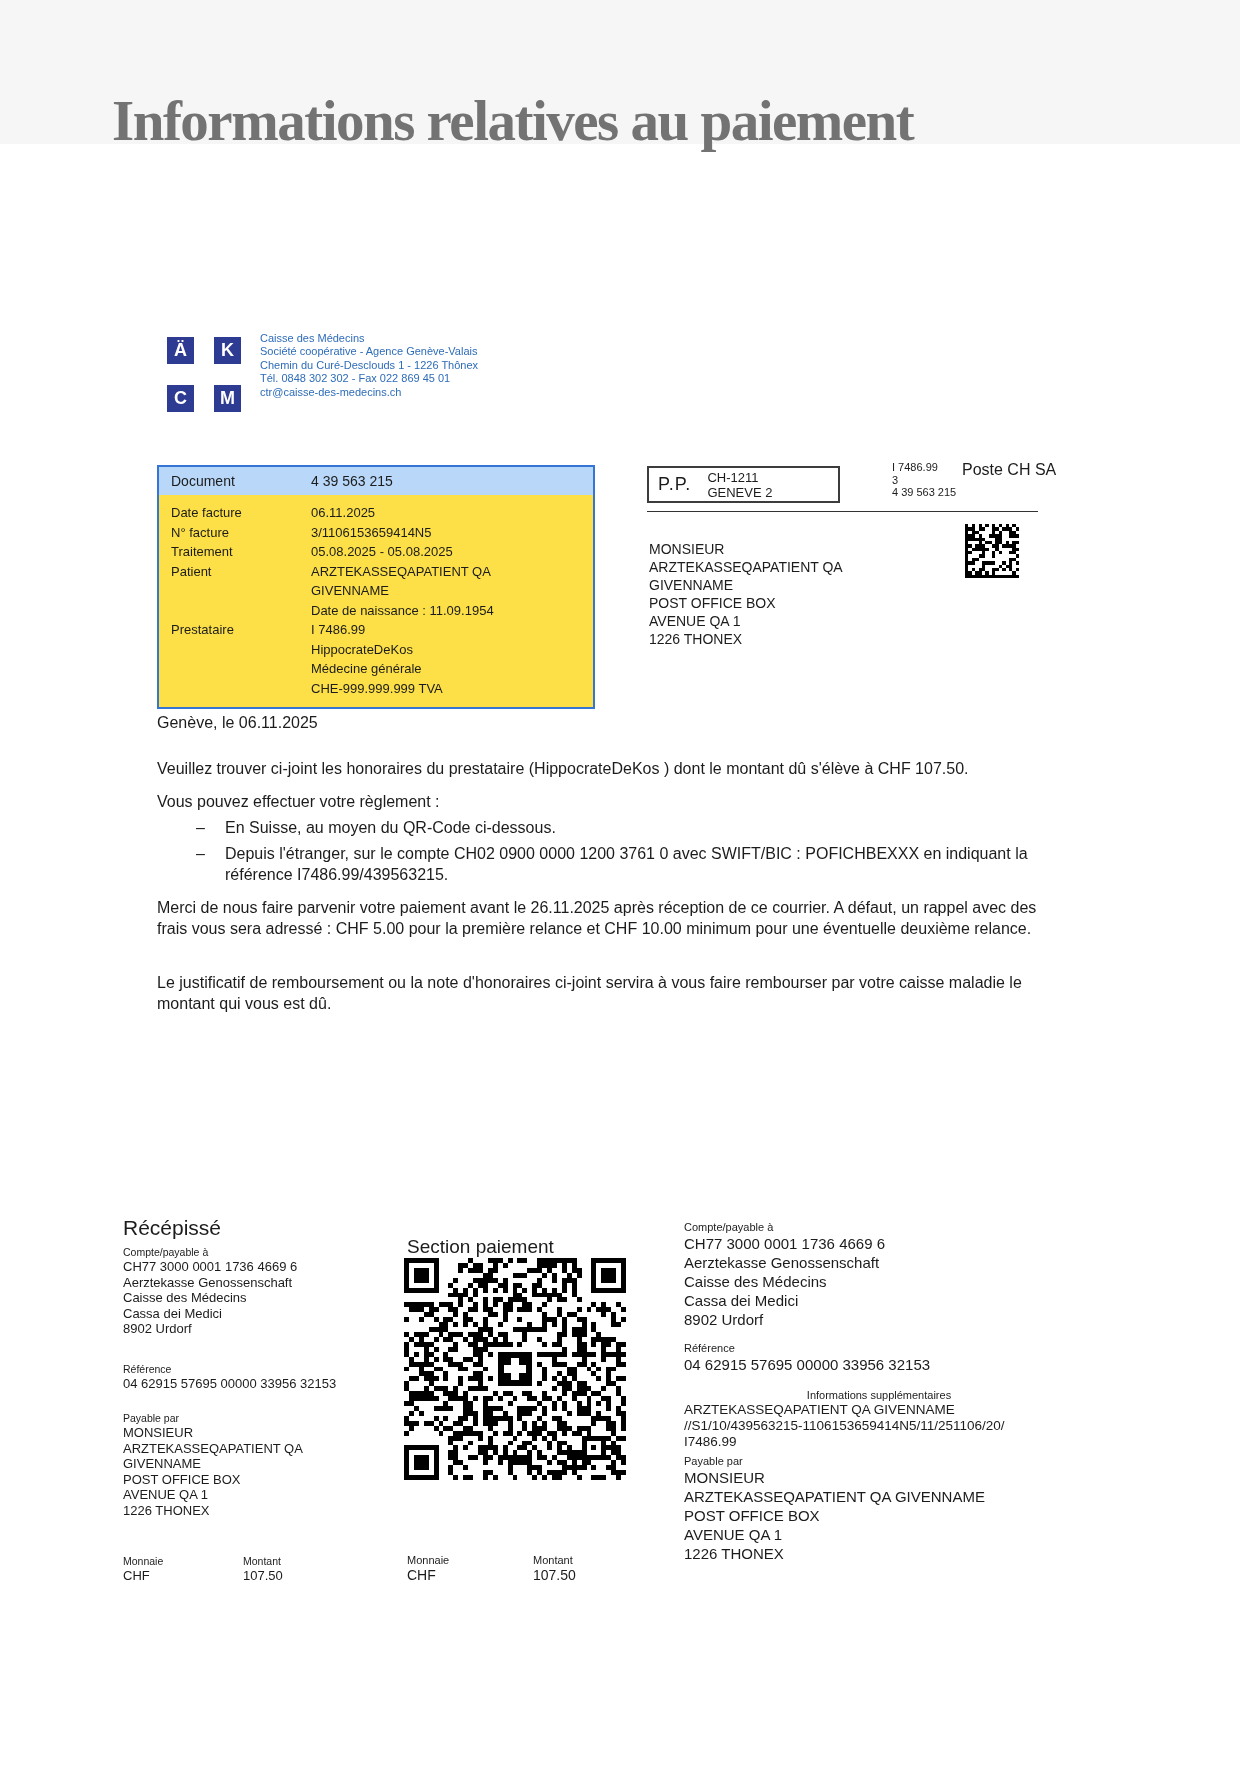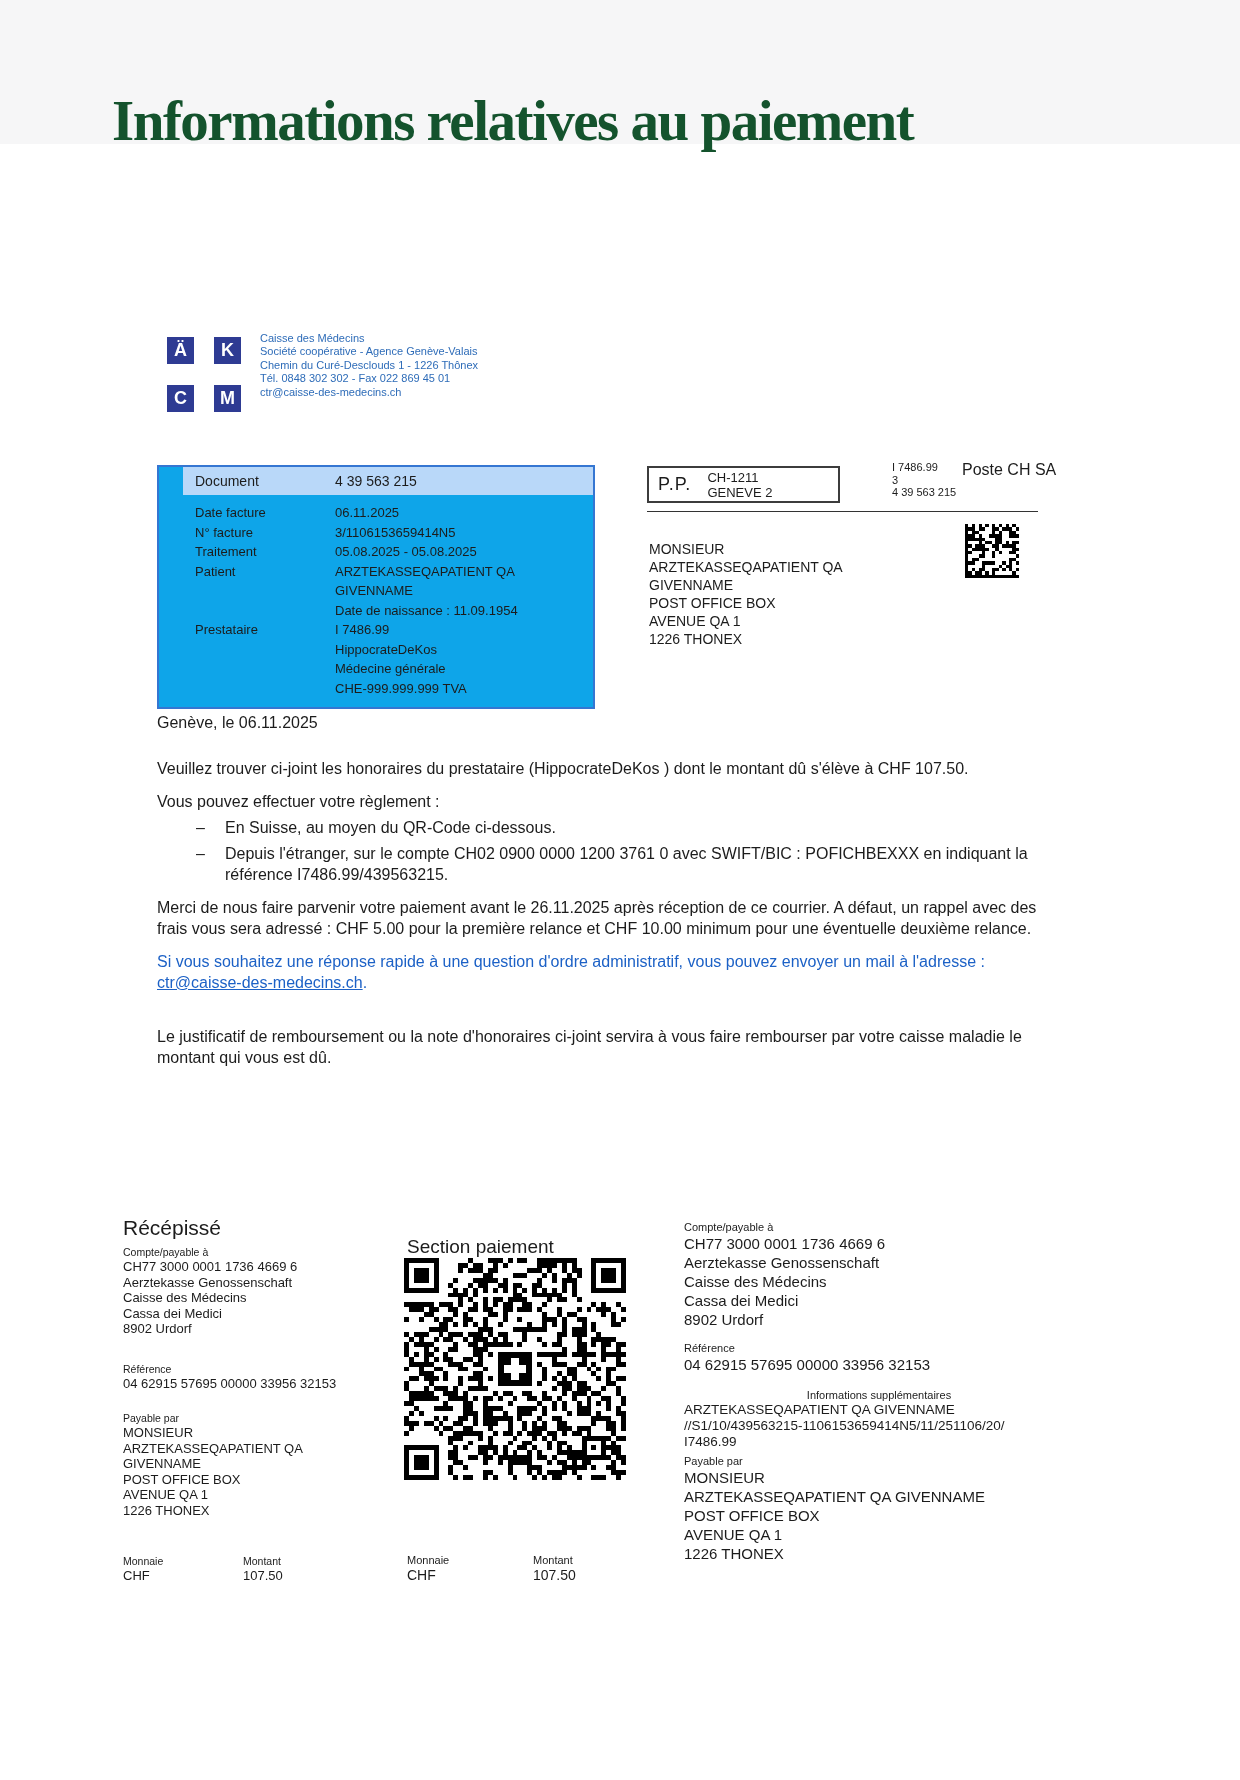--- a/index.html
+++ b/index.html
@@ -2,29 +2,29 @@
 <html><head>
 <meta charset="utf-8">
 <style>
   html,body{margin:0;padding:0;background:#fff;}
   #page{position:relative;width:1240px;height:1780px;background:#ffffff;
         font-family:"Liberation Sans",sans-serif;color:#1c1c1c;overflow:hidden;}
 
   
   .band{position:absolute;left:0;top:0;width:1240px;height:144px;background:#f6f6f7;}
   .title{position:absolute;left:112px;top:50px;font-family:"Liberation Serif",serif;
-         font-weight:700;font-size:57px;letter-spacing:-1.5px;color:#14532d;white-space:nowrap;}
+         font-weight:700;font-size:57px;letter-spacing:-1.5px;color:#737373;white-space:nowrap;}
 
   
   .logo-sq{position:absolute;width:27px;height:27px;background:#2e3b93;color:#fff;
            font-weight:700;font-size:18px;display:flex;align-items:center;justify-content:center;}
   .sender-text{position:absolute;left:260px;top:332px;font-size:11px;line-height:13.4px;color:#2e6cb8;}
 
   
-  .doc-table{position:absolute;left:157px;top:465px;width:438px;border:2px solid #3576d2;background:#0ea5e9;box-sizing:border-box;padding-left:24px;}
+  .doc-table{position:absolute;left:157px;top:465px;width:438px;border:2px solid #3576d2;background:#fde047;box-sizing:border-box;}
   .doc-head{display:flex;background:#b9d8f9;font-size:14px;padding:6px 0 6px 12px;}
   .doc-head .lbl{width:140px;flex:none;}
   .doc-body{padding:8px 0 9px 12px;font-size:13px;}
   .doc-row{display:flex;line-height:19.5px;}
   .doc-row .lbl{width:140px;flex:none;}
   .doc-row .val{width:225px;}
 
   
   .pp-box{position:absolute;left:647px;top:466px;width:189px;height:33px;border:2px solid #3c3c3c;
           display:flex;align-items:center;background:#fff;}
@@ -310,21 +310,20 @@
       <div class="bullet">
         <span class="dash">–</span>
         <span>En Suisse, au moyen du QR-Code ci-dessous.</span>
       </div>
       <div class="bullet">
         <span class="dash">–</span>
         <span>Depuis l'étranger, sur le compte CH02 0900 0000 1200 3761 0 avec SWIFT/BIC : POFICHBEXXX en indiquant la référence I7486.99/439563215.</span>
       </div>
     </div>
     <p>Merci de nous faire parvenir votre paiement avant le 26.11.2025 après réception de ce courrier. A défaut, un rappel avec des frais vous sera adressé : CHF 5.00 pour la première relance et CHF 10.00 minimum pour une éventuelle deuxième relance.</p>
-    <p class="blue"><span>Si vous souhaitez une réponse rapide à une question d'ordre administratif, vous pouvez envoyer un mail à l'adresse : </span><span class="mail">ctr@caisse-des-medecins.ch</span><span>.</span></p>
     <p><br><span>Le justificatif de remboursement ou la note d'honoraires ci-joint servira à vous faire rembourser par votre caisse maladie le montant qui vous est dû.</span></p>
   </div>
 
   <div class="rc-title">Récépissé</div>
   <div id="rc-acc">
     <div class="small-label">Compte/payable à</div>
     <div class="rc-line">CH77 3000 0001 1736 4669 6</div>
     <div class="rc-line">Aerztekasse Genossenschaft</div>
     <div class="rc-line">Caisse des Médecins</div>
     <div class="rc-line">Cassa dei Medici</div>

